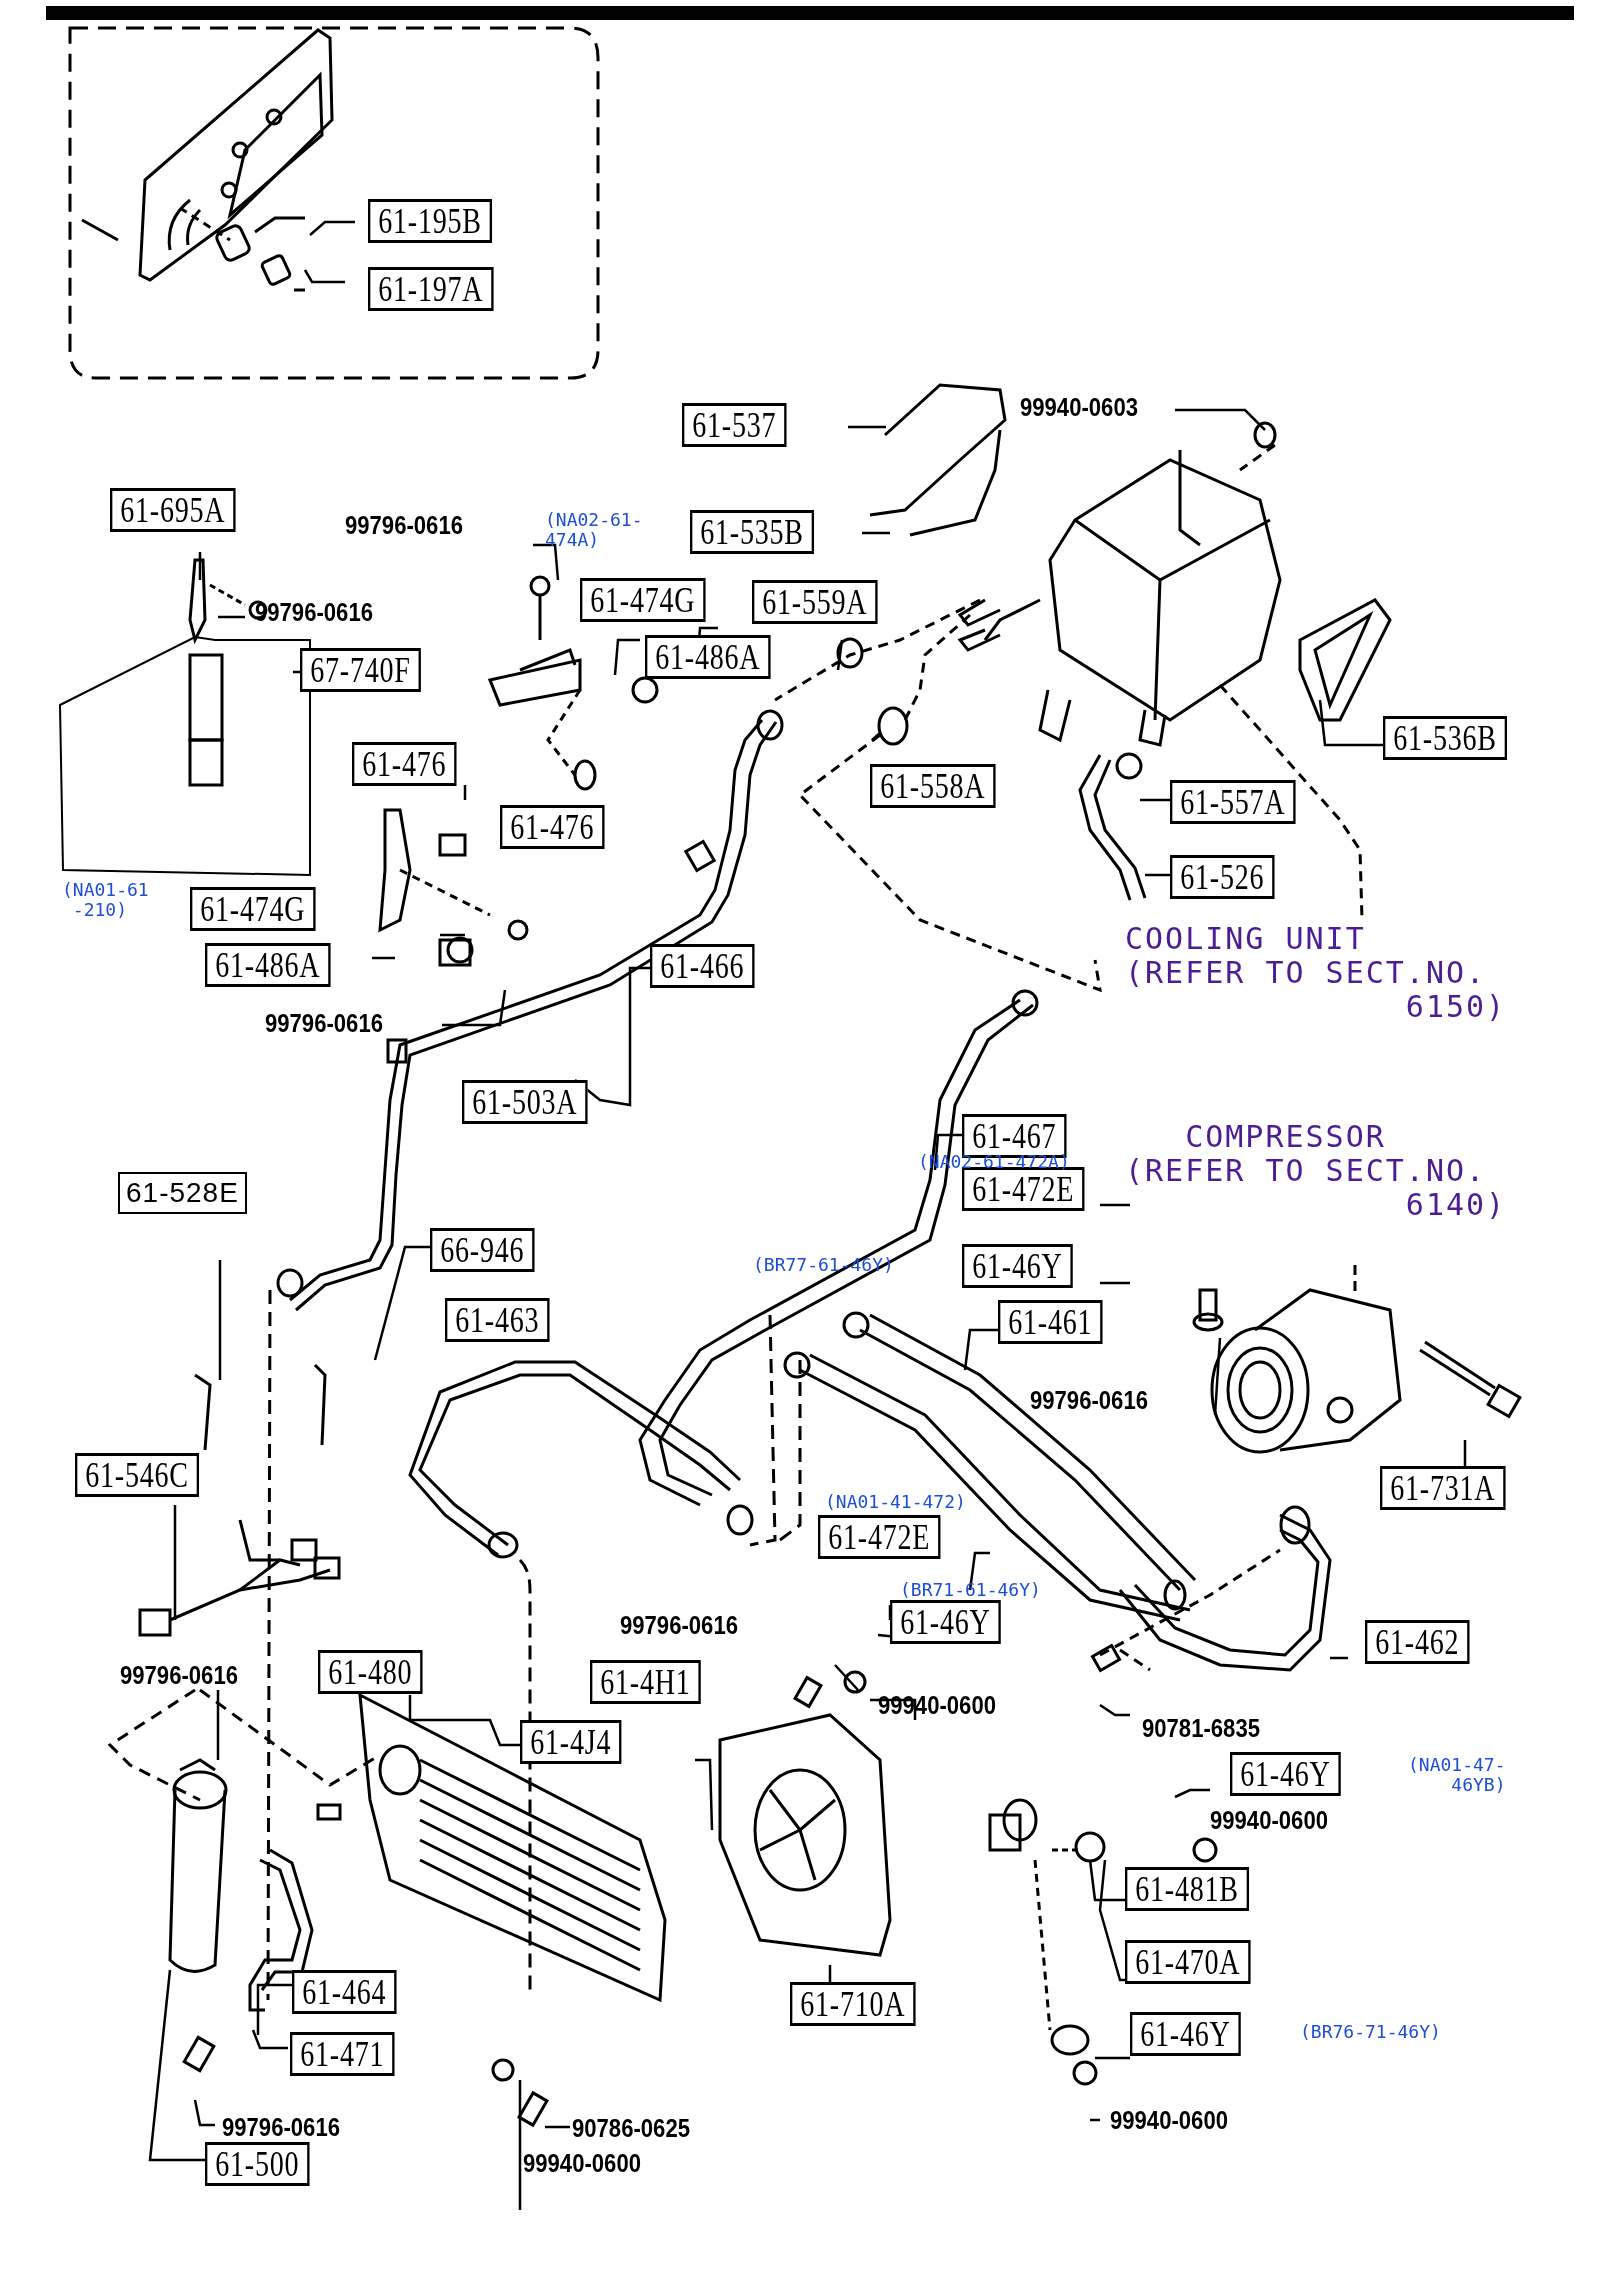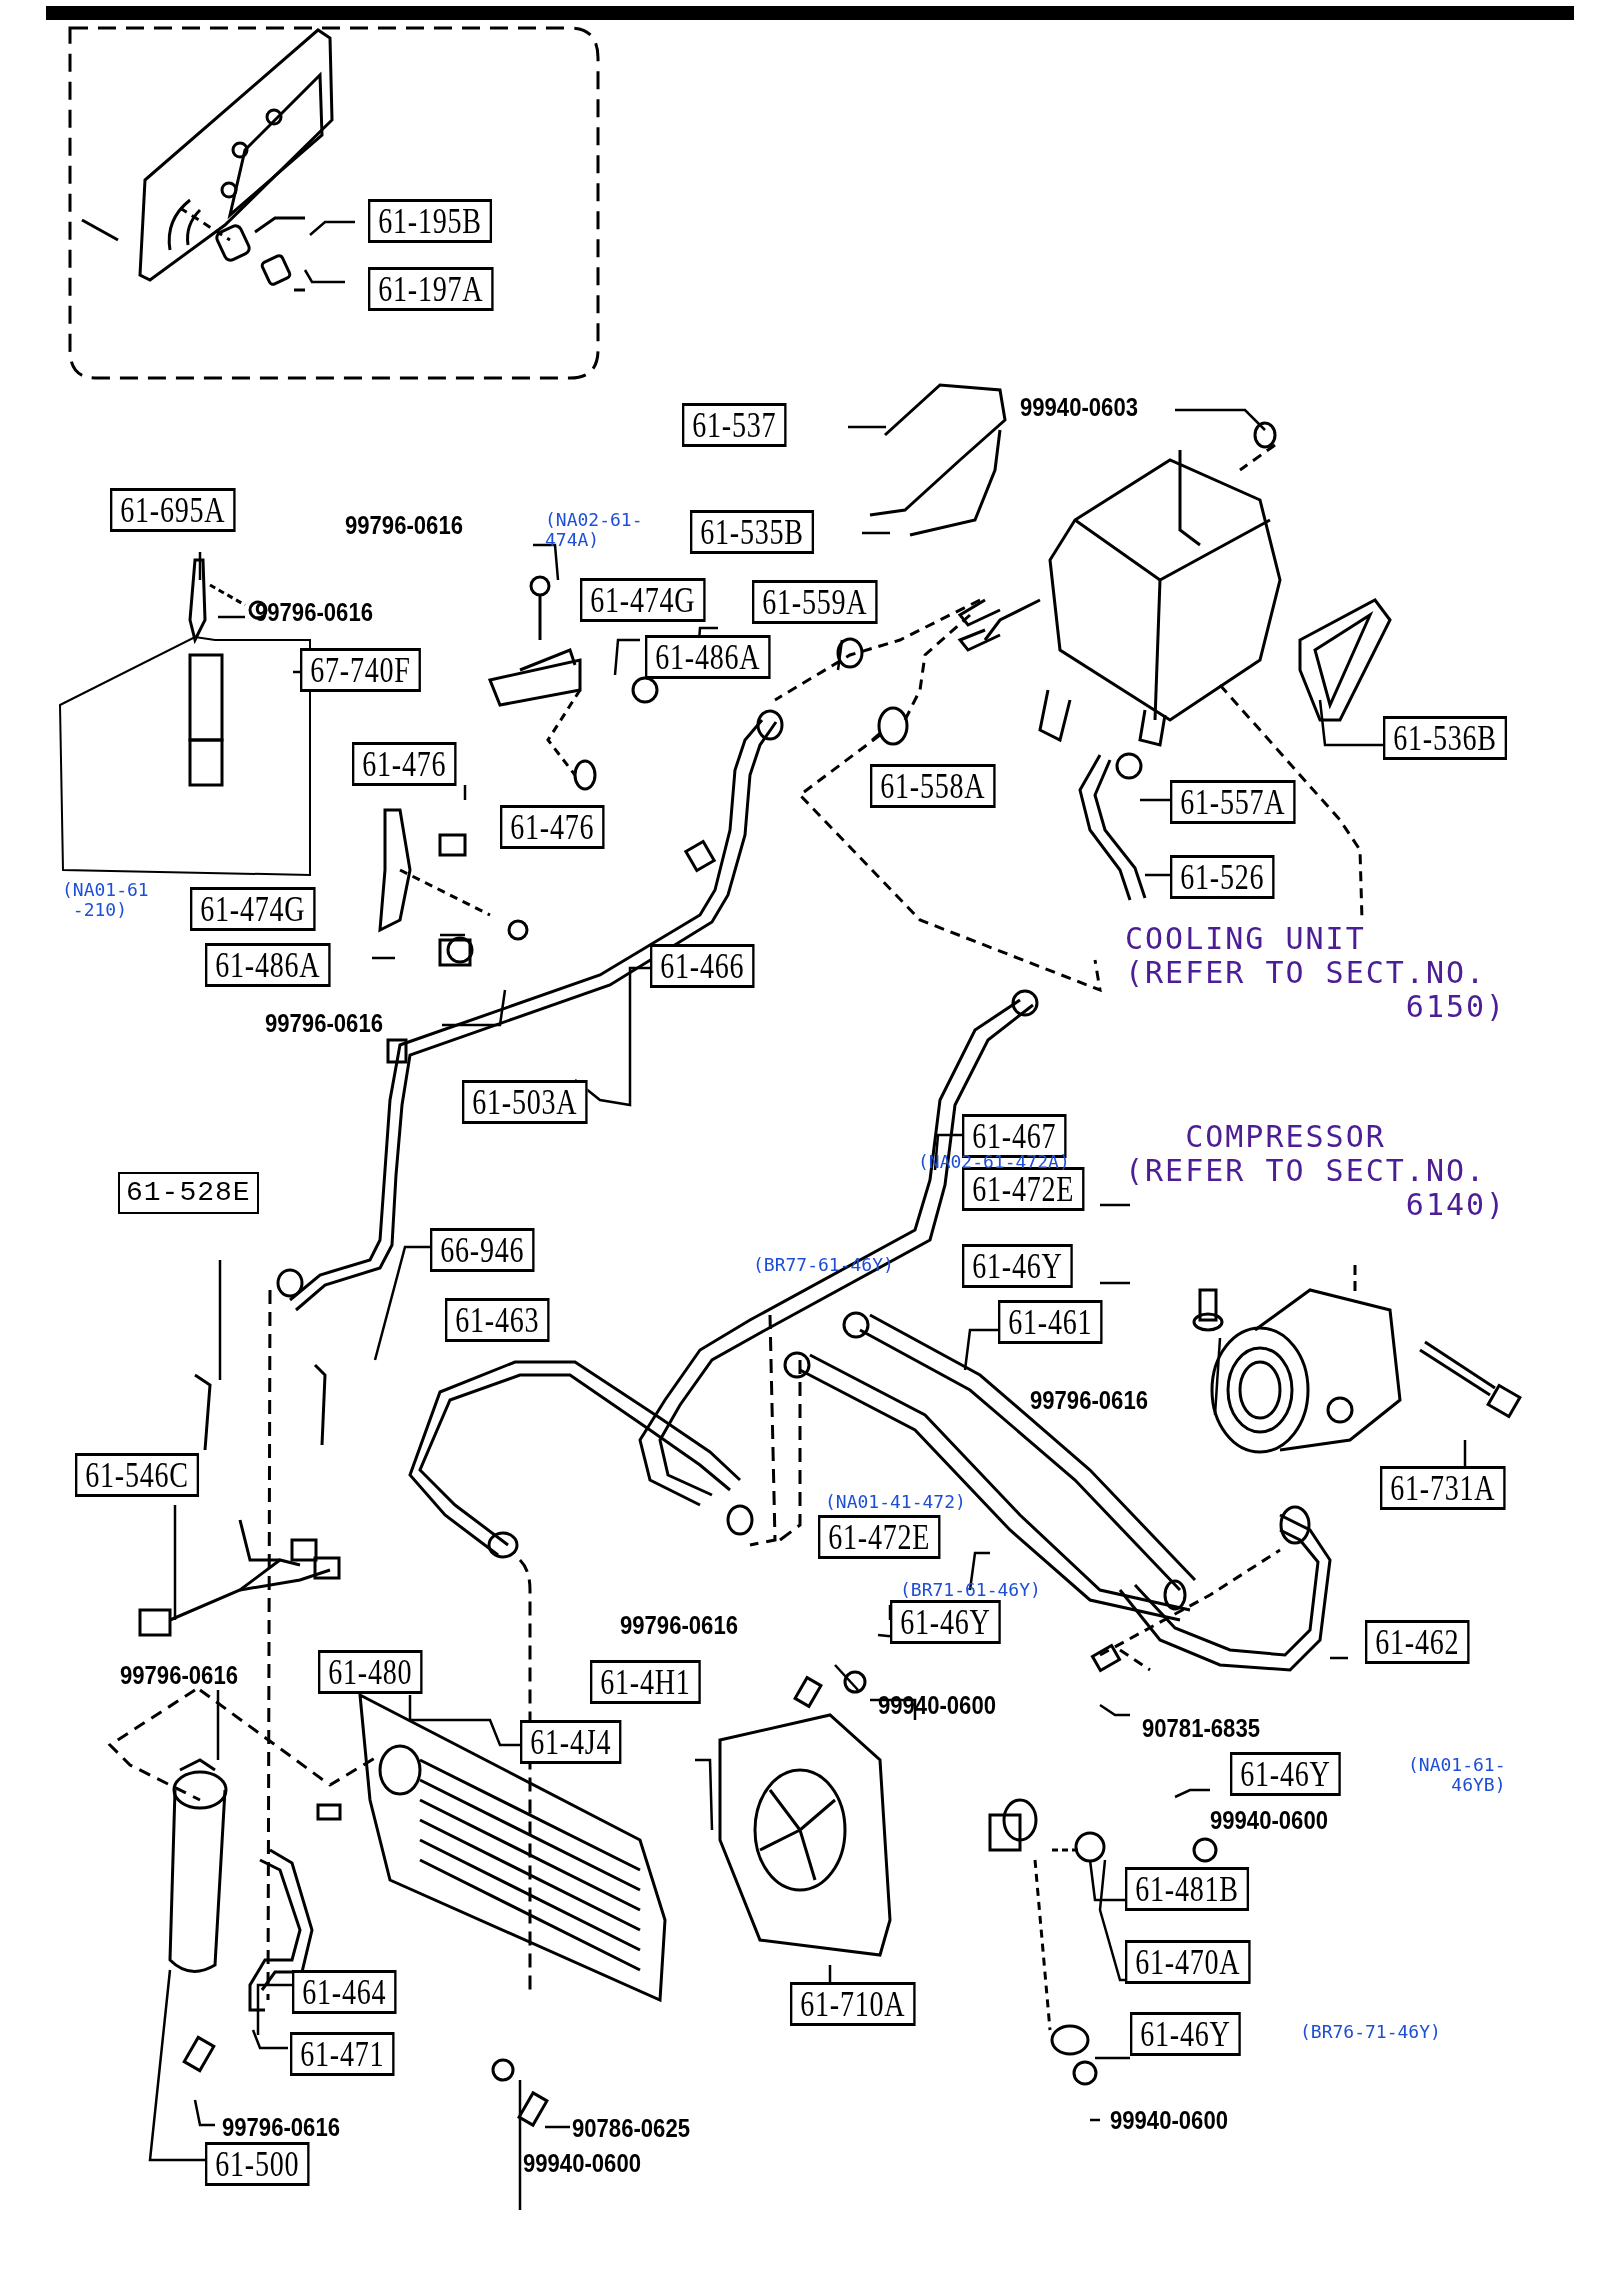--- a/index.html
+++ b/index.html
@@ -1,20 +1,20 @@
 <!DOCTYPE html>
 <html><head>
 <meta charset="utf-8">
 <style>
   html,body{margin:0;padding:0;background:#fff;}
   body{width:1620px;height:2276px;position:relative;overflow:hidden;font-family:"DejaVu Sans Condensed","DejaVu Sans",sans-serif;}
   #top-bar{position:absolute;left:46px;top:6px;width:1528px;height:14px;background:#000;}
   svg#diagram{position:absolute;left:0;top:0;}
   .lbl{position:absolute;border:3px solid #000;background:#fff;font-family:"Liberation Serif","DejaVu Serif",serif;font-size:36px;line-height:38px;padding:0 10px;white-space:nowrap;color:#000;letter-spacing:1px;transform:scaleX(0.78);transform-origin:left top;}
-  .lbl.thin{border-width:2px;font-family:Liberation Mono, monospace;font-size:28px;transform:none;padding:0 6px;}
+  .lbl.thin{border-width:2px;font-family:Liberation Sans, sans-serif;font-size:28px;transform:none;padding:0 6px;}
   .pn{position:absolute;font-family:"Liberation Sans",sans-serif;font-size:26px;color:#000;white-space:nowrap;transform:scaleX(0.85);transform-origin:left top;font-weight:bold;}
   .note{position:absolute;font-family:"DejaVu Sans Mono",monospace;font-size:18px;color:#1d4ed8;white-space:pre;line-height:20px;}
   .ref{position:absolute;font-family:"DejaVu Sans Mono",monospace;font-size:30px;color:#4c1d95;white-space:pre;line-height:34px;letter-spacing:2px;}
 </style>
 </head>
 <body>
 
 <div id="top-bar"></div>
 
 <svg id="diagram" width="1620" height="2276" viewBox="0 0 1620 2276" fill="none" stroke="#000" stroke-width="3">
@@ -325,21 +325,21 @@
 <div class="pn" style="left:620px;top:1610px;">99796-0616</div>
 <div class="lbl" style="left:890px;top:1600px;">61-46Y</div>
 <div class="lbl" style="left:1365px;top:1620px;">61-462</div>
 <div class="pn" style="left:120px;top:1660px;">99796-0616</div>
 <div class="lbl" style="left:318px;top:1650px;">61-480</div>
 <div class="lbl" style="left:590px;top:1660px;">61-4H1</div>
 <div class="pn" style="left:878px;top:1690px;">99940-0600</div>
 <div class="pn" style="left:1142px;top:1713px;">90781-6835</div>
 <div class="lbl" style="left:520px;top:1720px;">61-4J4</div>
 <div class="lbl" style="left:1230px;top:1752px;">61-46Y</div>
-<div class="note" style="left:1408px;top:1755px;">(NA01-61-
+<div class="note" style="left:1408px;top:1755px;">(NA01-47-
     46YB)</div>
 <div class="pn" style="left:1210px;top:1805px;">99940-0600</div>
 <div class="lbl" style="left:1125px;top:1867px;">61-481B</div>
 <div class="lbl" style="left:1125px;top:1940px;">61-470A</div>
 <div class="lbl" style="left:292px;top:1970px;">61-464</div>
 <div class="lbl" style="left:290px;top:2032px;">61-471</div>
 <div class="lbl" style="left:790px;top:1982px;">61-710A</div>
 <div class="lbl" style="left:1130px;top:2012px;">61-46Y</div>
 <div class="note" style="left:1300px;top:2022px;">(BR76-71-46Y)</div>
 <div class="pn" style="left:572px;top:2113px;">90786-0625</div>

